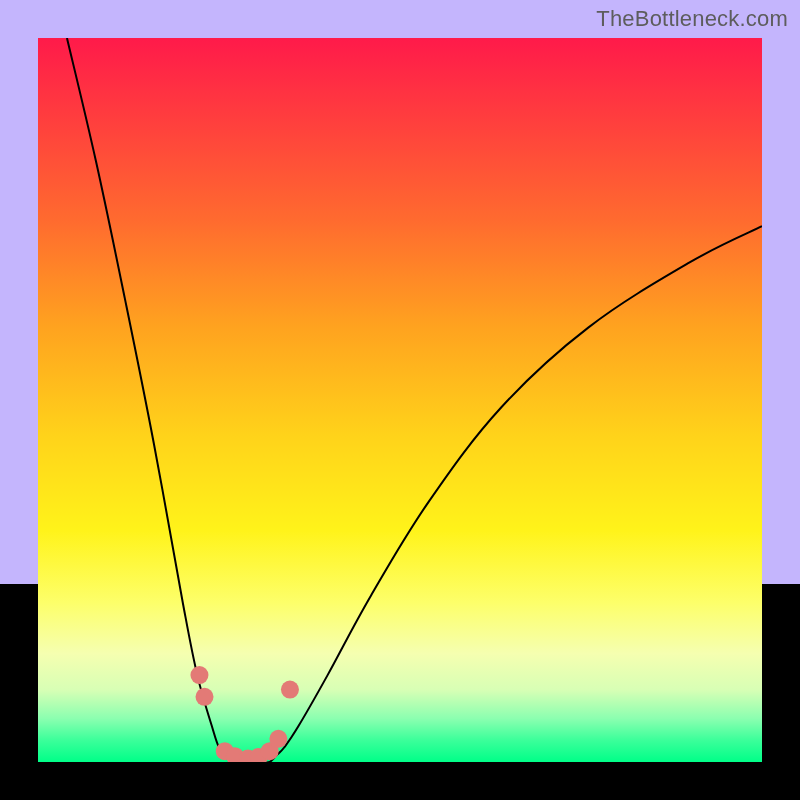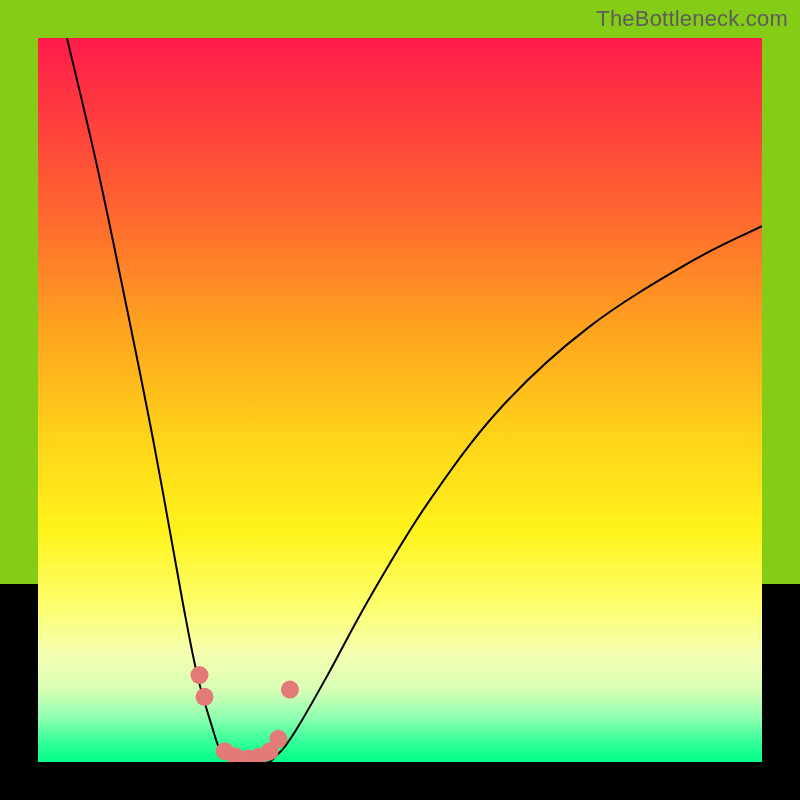--- a/index.html
+++ b/index.html
@@ -7,21 +7,21 @@
     padding: 0;
     width: 800px;
     height: 800px;
     background: #000;
     overflow: hidden;
   }
   .chart-container {
     position: relative;
     width: 800px;
     height: 584px;
-    background: #84cc16;
+    background: #c4b5fd;
   }
   .plot-area {
     position: absolute;
     left: 38px;
     top: 38px;
     width: 724px;
     height: 724px;
     background: linear-gradient(to bottom,
       #ff1a4a 0%,
       #ff3a3f 10%,

